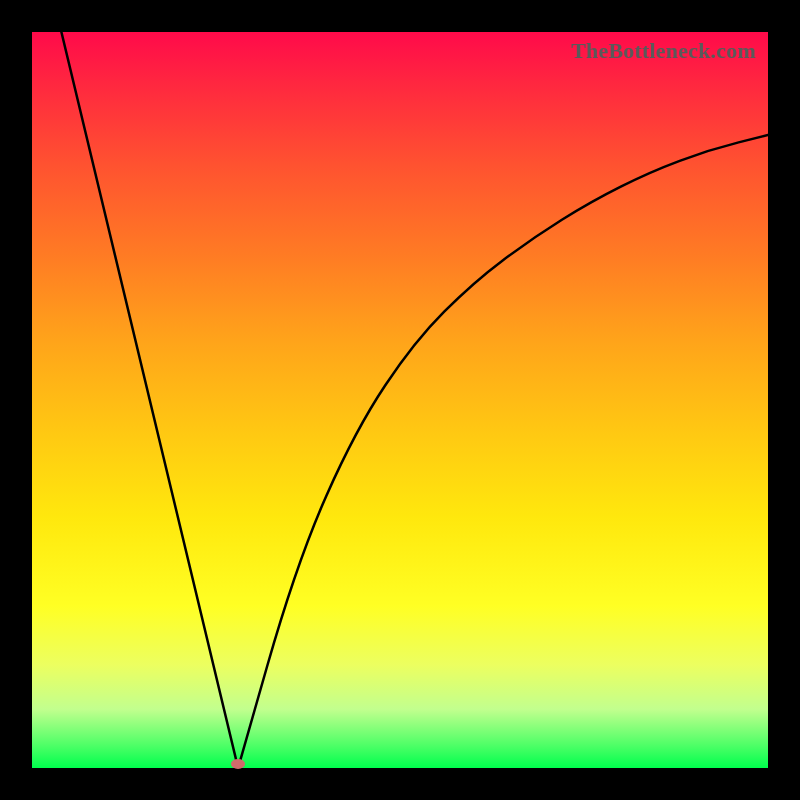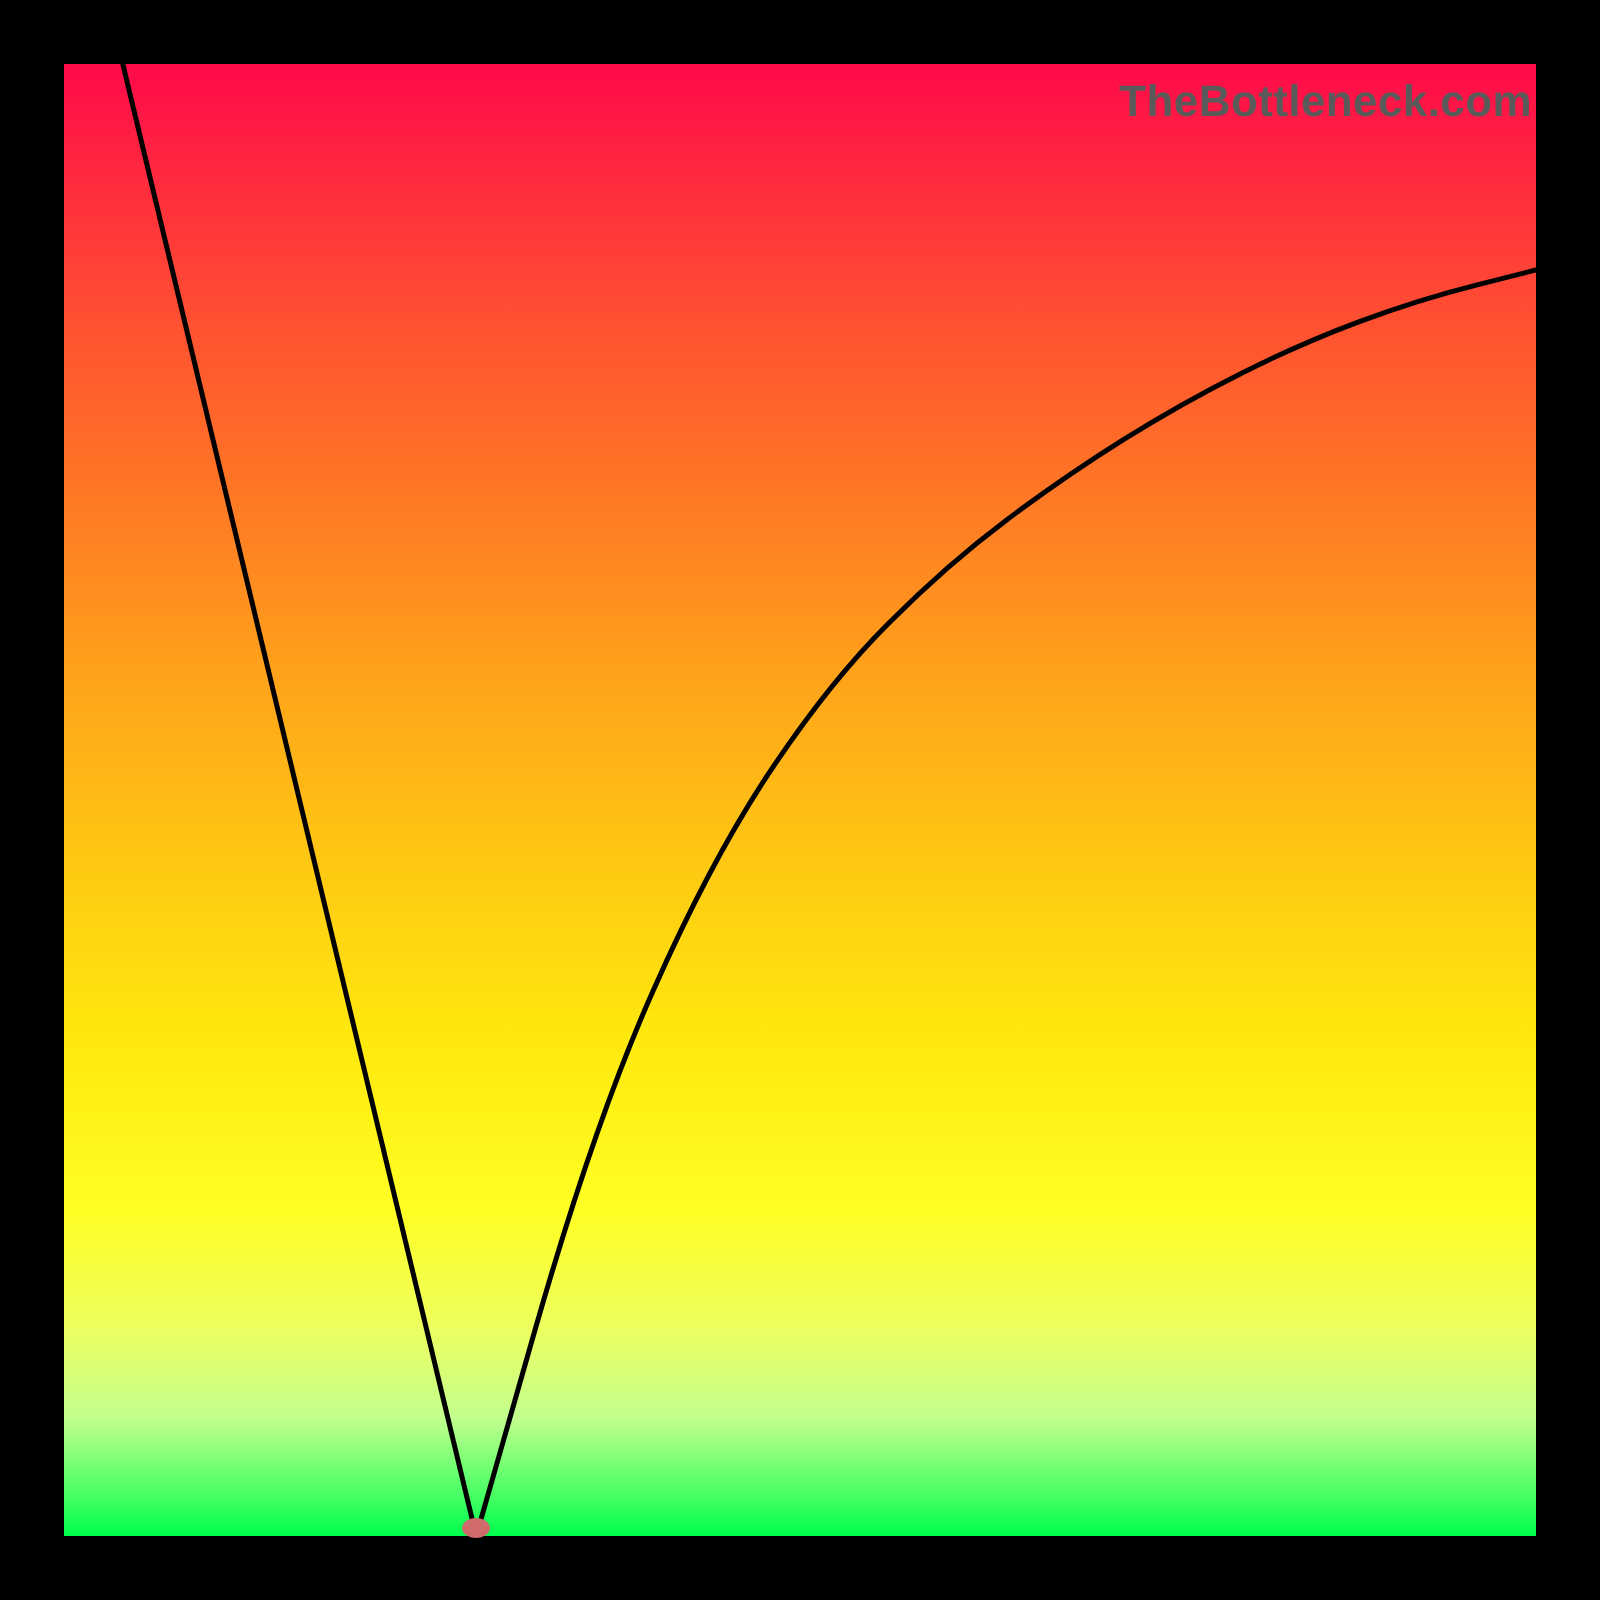--- a/index.html
+++ b/index.html
@@ -26,22 +26,22 @@
       #ffe80d 66%,
       #ffff24 78%,
       #ecff60 86%,
       #c2ff8e 92%,
       #4cff66 97%,
       #00ff4d 100%);
   }
   .watermark {
     position: absolute;
     top: 6px;
-    right: 2px;
-    font-family: Liberation Sans, sans-serif;
+    right: 12px;
+    font-family: Liberation Serif, serif;
     font-size: 22px;
     font-weight: 600;
     color: #5a5a5a;
     letter-spacing: 0.2px;
     user-select: none;
   }
   svg.curve {
     position: absolute;
     left: 0; top: 0;
     width: 100%;

